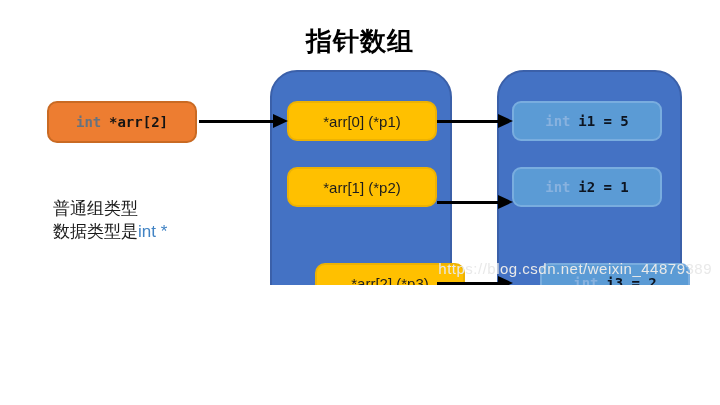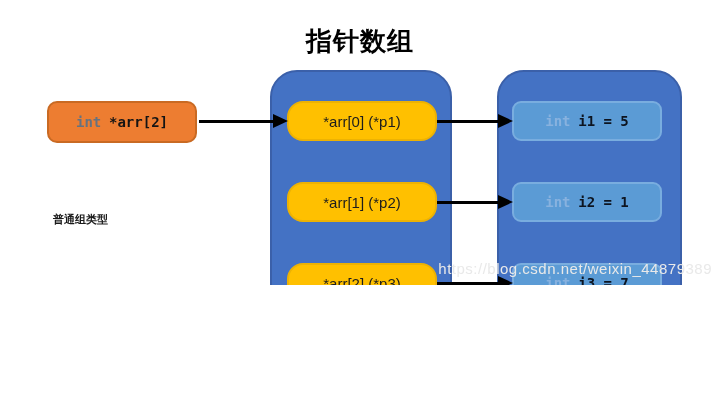--- a/index.html
+++ b/index.html
@@ -23,44 +23,44 @@
   
   .container{
     position:absolute;top:70px;height:263px;background:#4472C4;
     border:2px solid #3B60A9;border-radius:27px;box-sizing:border-box;
   }
   .container.mid{left:270px;width:182px;}
   .container.right{left:497px;width:185px;}
   
   .ptr-box{
     position:absolute;left:287px;width:150px;height:40px;
-    background:#FFC000;border:2px solid #EDB203;border-radius:16px;
+    background:#FFC000;border:2px solid #EDB203;border-radius:10px;
     display:flex;align-items:center;justify-content:center;box-sizing:border-box;
     font-size:15px;color:#1d1d1d;white-space:pre;
   }
   
   .val-box{
     position:absolute;left:512px;width:150px;height:40px;
     background:#5B9BD5;border:2px solid #79ADDF;border-radius:9px;
     display:flex;align-items:center;justify-content:center;box-sizing:border-box;
     font-family:"DejaVu Sans Mono","Liberation Mono",monospace;
     font-weight:bold;font-size:14px;color:#0D1420;white-space:pre;
   }
   .kw-blue{color:#88B2DF;margin-right:0.55em;}
-  .row1{top:101px;} .row2{top:182px;} .row3{top:263px;}
+  .row1{top:101px;} .row2{top:167px;} .row3{top:263px;margin-left:28px;}
   
   .arrow-line{position:absolute;height:3px;background:#000;}
   .arrow-head{
     position:absolute;width:0;height:0;
     border-top:7px solid transparent;border-bottom:7px solid transparent;
     border-left:15px solid #000;
   }
   
   .note{
-    position:absolute;left:53px;top:208px;font-size:11px;line-height:23px;color:#1a1a1a;font-weight:bold;
+    position:absolute;left:53px;top:197px;font-size:17px;line-height:23px;color:#1a1a1a;
   }
   .note .hl{color:#4183C4;white-space:pre;}
   
   .watermark{
     position:absolute;right:8px;bottom:8px;font-size:15px;color:#E9E9E9;
     letter-spacing:0.5px;
   }
 </style>
 </head>
 <body>
@@ -68,36 +68,37 @@
 <div class="canvas">
 
   <h1 class="title">指针数组</h1>
 
   <div class="decl-box">
     <span class="kw-muted">int</span><span>*arr[2]</span>
   </div>
 
   <div class="note">
     <div>普通组类型</div>
+    <div><span>数据类型是</span><span class="hl">int *</span></div>
   </div>
 
   <div class="container mid"></div>
   <div class="ptr-box row1">*arr[0] (*p1)</div>
   <div class="ptr-box row2">*arr[1] (*p2)</div>
   <div class="ptr-box row3">*arr[2] (*p3)</div>
 
   <div class="container right"></div>
   <div class="val-box row1">
     <span class="kw-blue">int</span><span>i1 = 5</span>
   </div>
   <div class="val-box row2">
     <span class="kw-blue">int</span><span>i2 = 1</span>
   </div>
   <div class="val-box row3">
-    <span class="kw-blue">int</span><span>i3 = 7</span>
+    <span class="kw-blue">int</span><span>i3 = 2</span>
   </div>
 
   <div class="arrow-line" style="left:199px;top:120px;width:74px;"></div>
   <div class="arrow-head" style="left:273px;top:114px;"></div>
 
   <div class="arrow-line" style="left:437px;top:120px;width:61px;"></div>
   <div class="arrow-head" style="left:498px;top:114px;"></div>
 
   <div class="arrow-line" style="left:437px;top:201px;width:61px;"></div>
   <div class="arrow-head" style="left:498px;top:195px;"></div>

